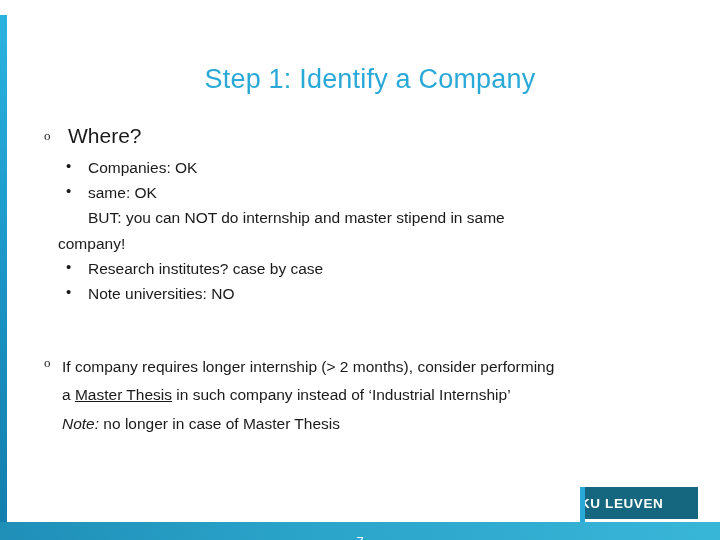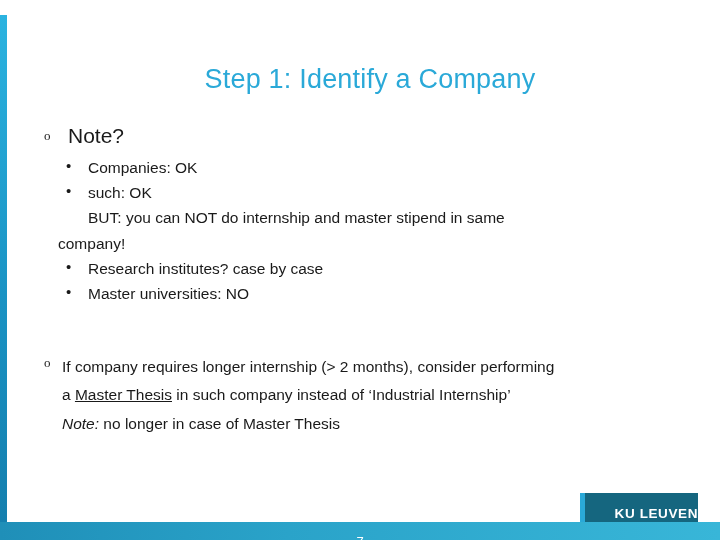--- a/index.html
+++ b/index.html
@@ -121,27 +121,27 @@
     bottom: 6px;
     width: 720px;
     text-align: center;
     color: #ffffff;
     font-size: 13px;
   }
   
   .logo-box {
     position: absolute;
     right: 22px;
-    bottom: 22px;
+    bottom: 36px;
     width: 118px;
-    height: 40px;
+    height: 32px;
     background: #15667f;
     display: flex;
     align-items: center;
-    justify-content: flex-end;
+    justify-content: flex-start;
   }
   .logo-box .logo-accent {
     position: absolute;
     left: 0;
     top: 0;
     width: 5px;
     height: 40px;
     background: #2aa9d8;
   }
   .logo-text {
@@ -157,45 +157,45 @@
 <div class="slide">
 
   <div class="left-bar"></div>
 
   <div class="slide-title">Step 1: Identify a Company</div>
 
   <div class="body">
 
     <div class="lvl1">
       <span class="bullet-o">o</span>
-      <span>Note?</span>
+      <span>Where?</span>
     </div>
 
     <div class="sub-block">
       <div class="sub-line">
         <span class="dot">•</span>
         <span>Companies: OK</span>
       </div>
       <div class="sub-line">
         <span class="dot">•</span>
-        <span>such: OK</span>
+        <span>same: OK</span>
       </div>
       <div class="sub-line indent-wrap">
         <span>BUT: you can NOT do internship and master stipend in same</span>
       </div>
       <div class="cont-line">
         <span>company!</span>
       </div>
       <div class="sub-line">
         <span class="dot">•</span>
         <span>Research institutes? case by case</span>
       </div>
       <div class="sub-line">
         <span class="dot">•</span>
-        <span>Master universities: NO</span>
+        <span>Note universities: NO</span>
       </div>
     </div>
 
     <div class="spacer-lg"></div>
 
     <div class="lvl1">
       <span class="bullet-o">o</span>
     </div>
 
     <div class="para">

